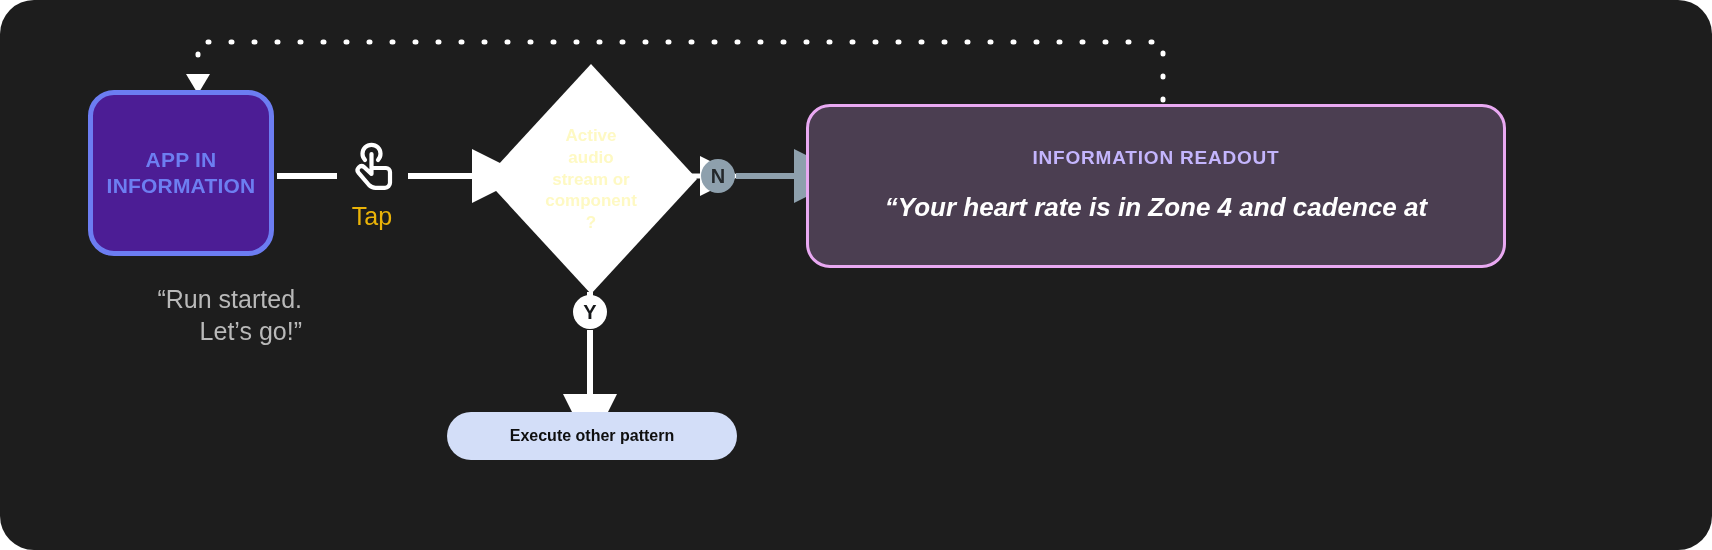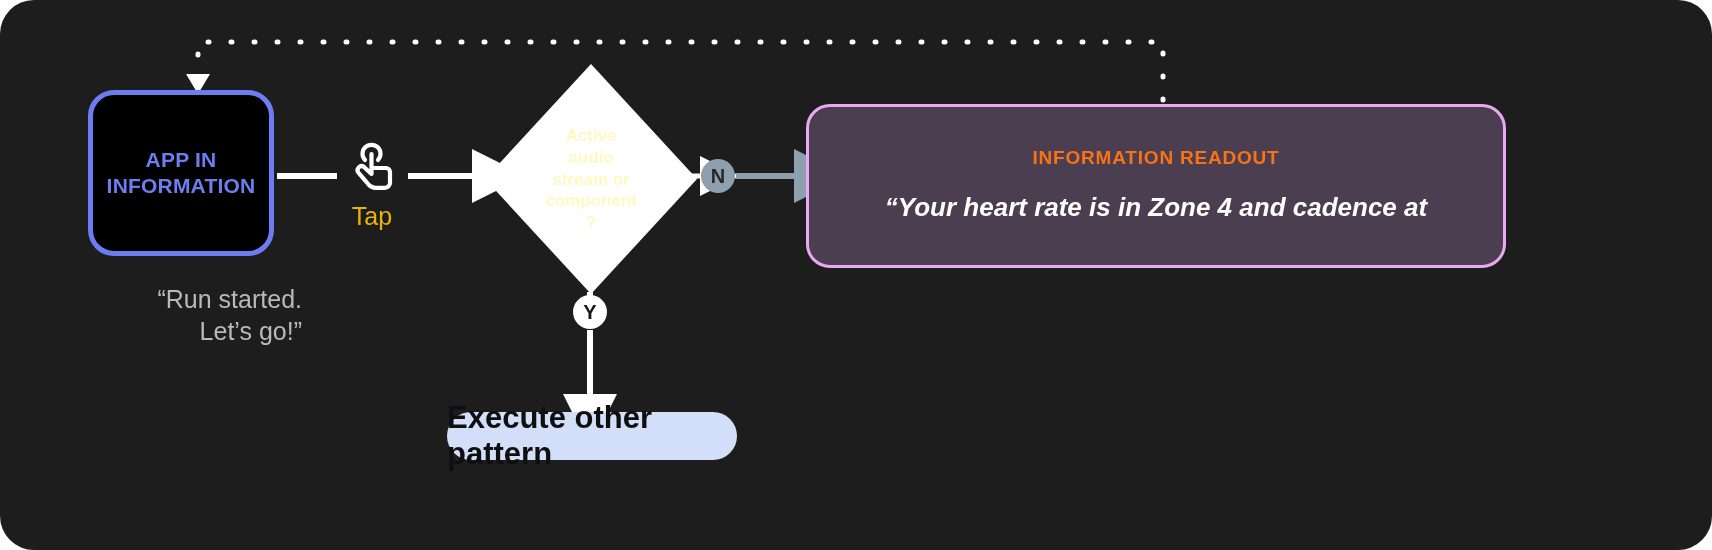--- a/index.html
+++ b/index.html
@@ -32,21 +32,21 @@
   
   #app-node {
     position: absolute;
     left: 88px;
     top: 90px;
     width: 186px;
     height: 166px;
     box-sizing: border-box;
     border: 5px solid #6c7df2;
     border-radius: 26px;
-    background: #000000;
+    background: #4c1d95;
     display: flex;
     align-items: center;
     justify-content: center;
   }
   #app-node .node-label {
     color: #6d7ef1;
     font-size: 21px;
     font-weight: bold;
     line-height: 1.25;
     text-align: center;
@@ -148,21 +148,21 @@
     border: 3px solid #e9a9f2;
     border-radius: 24px;
     background: #4b3e51;
     display: flex;
     flex-direction: column;
     align-items: center;
     justify-content: center;
     padding: 6px 28px;
   }
   #readout-panel .readout-title {
-    color: #f97316;
+    color: #c4b5fd;
     font-size: 19px;
     font-weight: bold;
     letter-spacing: 0.8px;
     text-align: center;
   }
   #readout-panel .readout-body {
     margin-top: 22px;
     color: #ffffff;
     font-size: 26px;
     font-weight: bold;
@@ -178,21 +178,21 @@
     top: 412px;
     width: 290px;
     height: 48px;
     border-radius: 24px;
     background: #d3deф8;
     background: #d3def8;
     display: flex;
     align-items: center;
     justify-content: center;
     color: #0f0f0f;
-    font-size: 31px;
+    font-size: 16px;
     font-weight: bold;
   }
 </style>
 </head>
 <body>
 
 <div id="canvas">
 
   <svg class="svg-layer" viewBox="0 0 1712 550">
     <defs>

